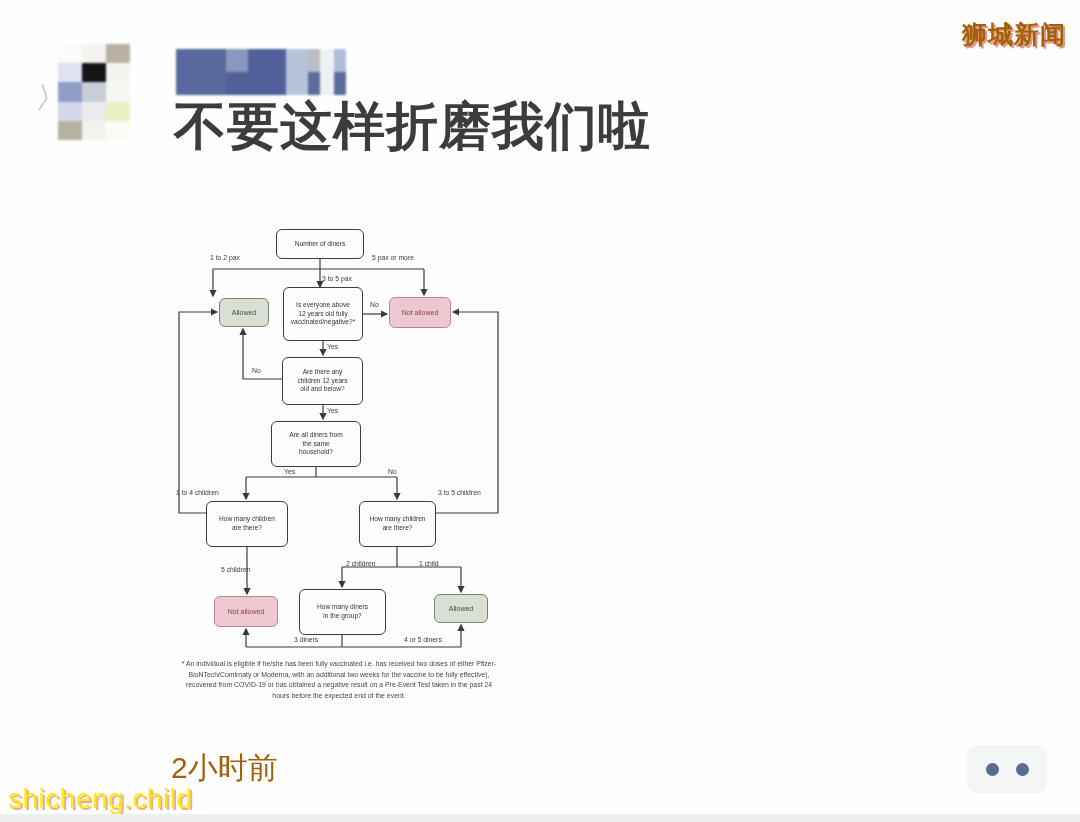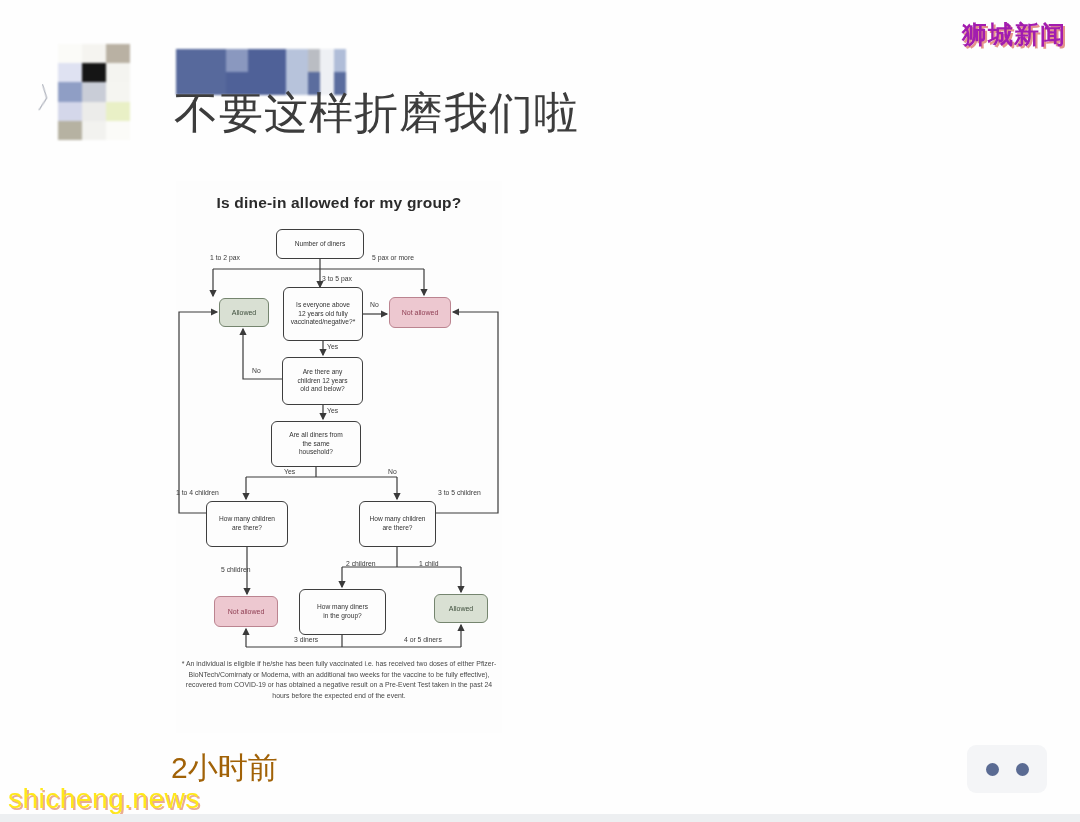--- a/index.html
+++ b/index.html
@@ -4,21 +4,21 @@
 <style>
   html,body { margin:0; padding:0; }
   .page {
     position:relative; width:1080px; height:822px;
     background:#fefefe; overflow:hidden;
     font-family:"Liberation Sans", sans-serif;
   }
   
   .wm-top {
     position:absolute; top:18px; right:14px;
-    font-size:25px; font-weight:bold; color:#a21caf;
+    font-size:25px; font-weight:bold; color:#a16207;
     text-shadow:2px 2px 0 rgba(205,60,40,.55);
     letter-spacing:1px;
   }
   
   .avatar {
     position:absolute; left:58px; top:44px; width:72px; height:96px;
     display:grid; grid-template-columns:repeat(3,1fr); grid-auto-rows:1fr;
     filter:blur(1.2px);
   }
   .dmark {
@@ -26,22 +26,22 @@
     transform:rotate(8deg); filter:blur(0.6px);
   }
   
   .name-blocks {
     position:absolute; left:176px; top:49px; height:46px;
     display:flex; filter:blur(1px);
   }
   .name-blocks > div { height:100%; }
   
   .post-title {
-    position:absolute; left:174px; top:84px;
-    font-size:44px; color:#3c3c3c; font-weight:400;
+    position:absolute; left:174px; top:92px;
+    font-size:52px; color:#3c3c3c; font-weight:700;
     letter-spacing:1px; filter:blur(0.4px); white-space:nowrap;
   }
   
   .flowchart {
     position:absolute; left:176px; top:181px; width:326px; height:552px;
     background:#fdfdfd; filter:blur(0.55px);
   }
   .fc-title {
     position:absolute; top:13px; left:0; width:100%; text-align:center;
     font-weight:bold; font-size:15.5px; color:#2b2b2b; letter-spacing:.2px;
@@ -113,21 +113,20 @@
       <div style="width: 38px; background: rgb(79, 97, 152);"></div>
       <div style="width: 22px; background: rgb(183, 195, 219);"></div>
       <div style="width: 12px; background: linear-gradient(rgb(186, 189, 195) 50%, rgb(91, 109, 158) 50%);"></div>
       <div style="width: 14px; background: rgb(238, 240, 244);"></div>
       <div style="width: 12px; background: linear-gradient(rgb(176, 189, 216) 50%, rgb(91, 109, 158) 50%);"></div>
     </div>
 
   <div class="post-title">不要这样折磨我们啦</div>
 
   <div class="flowchart">
-    <div class="fc-title">Is dine-in allowed for my group?</div>
 
     <svg class="fc-svg" width="326" height="552" viewBox="0 0 326 552">
       <defs>
         <marker id="ah" markerWidth="7" markerHeight="7" refX="5" refY="3" orient="auto">
           <path d="M0,0 L6,3 L0,6 z" fill="#3a3a3a"></path>
         </marker>
       </defs>
       <g stroke="#3a3a3a" stroke-width="1.2" fill="none">
         <path d="M144 78 V106" marker-end="url(#ah)"></path>
         <path d="M37 88 H248"></path>
@@ -197,17 +196,17 @@
     <div class="fc-footnote">* An individual is eligible if he/she has been fully vaccinated i.e. has received two doses of either Pfizer-BioNTech/Comirnaty or Moderna, with an additional two weeks for the vaccine to be fully effective), recovered from COVID-19 or has obtained a negative result on a Pre-Event Test taken in the past 24 hours before the expected end of the event.</div>
   </div>
 
   <div class="timestamp">2小时前</div>
 
   <button class="more-btn">
     <span class="dot"></span>
     <span class="dot"></span>
   </button>
 
-  <div class="wm-bottom">shicheng.news</div>
+  <div class="wm-bottom">shicheng.child</div>
 
   <div class="bottom-strip"></div>
 
 </div>
 
 </body></html>

